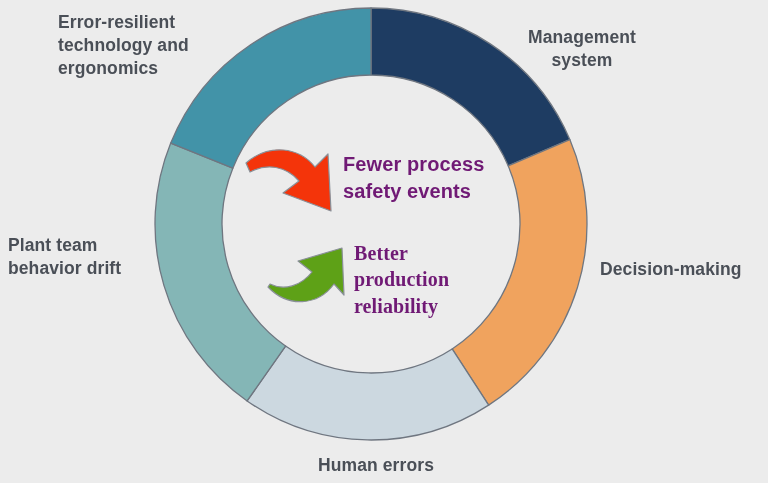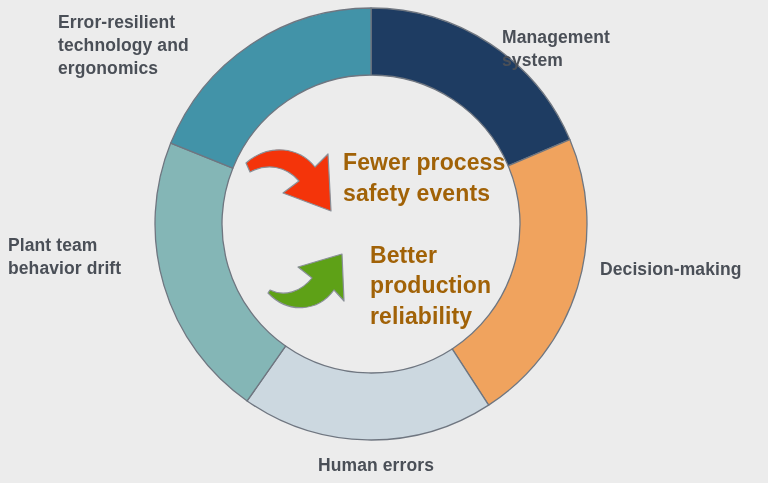--- a/index.html
+++ b/index.html
@@ -32,21 +32,21 @@
     font-weight: bold;
     font-size: 17.5px;
     line-height: 1.32;
     letter-spacing: 0.1px;
     white-space: pre-line;
   }
   #label-management {
     left: 502px;
     top: 26px;
     width: 160px;
-    text-align: left;
+    text-align: center;
   }
   #label-decision {
     left: 600px;
     top: 258px;
     width: 160px;
     text-align: left;
   }
   #label-human {
     left: 291px;
     top: 454px;
@@ -71,33 +71,34 @@
   }
   #center-row-red {
     left: 243px;
     top: 141px;
   }
   #center-row-green {
     left: 266px;
     top: 240px;
   }
   .center-text {
-    color: #a16207;
+    color: #701a75;
     font-weight: bold;
-    font-size: 23px;
+    font-size: 20px;
     line-height: 1.32;
     letter-spacing: 0.1px;
     white-space: pre-line;
   }
   #text-red {
     margin-left: 8px;
     padding-bottom: 2px;
   }
   #text-green {
-    margin-left: 24px;
+    margin-left: 8px;
+    font-family: Liberation Serif, serif;
   }
   .arrow-svg {
     display: block;
   }
 </style>
 </head>
 <body>
 
 <div id="stage">
 

